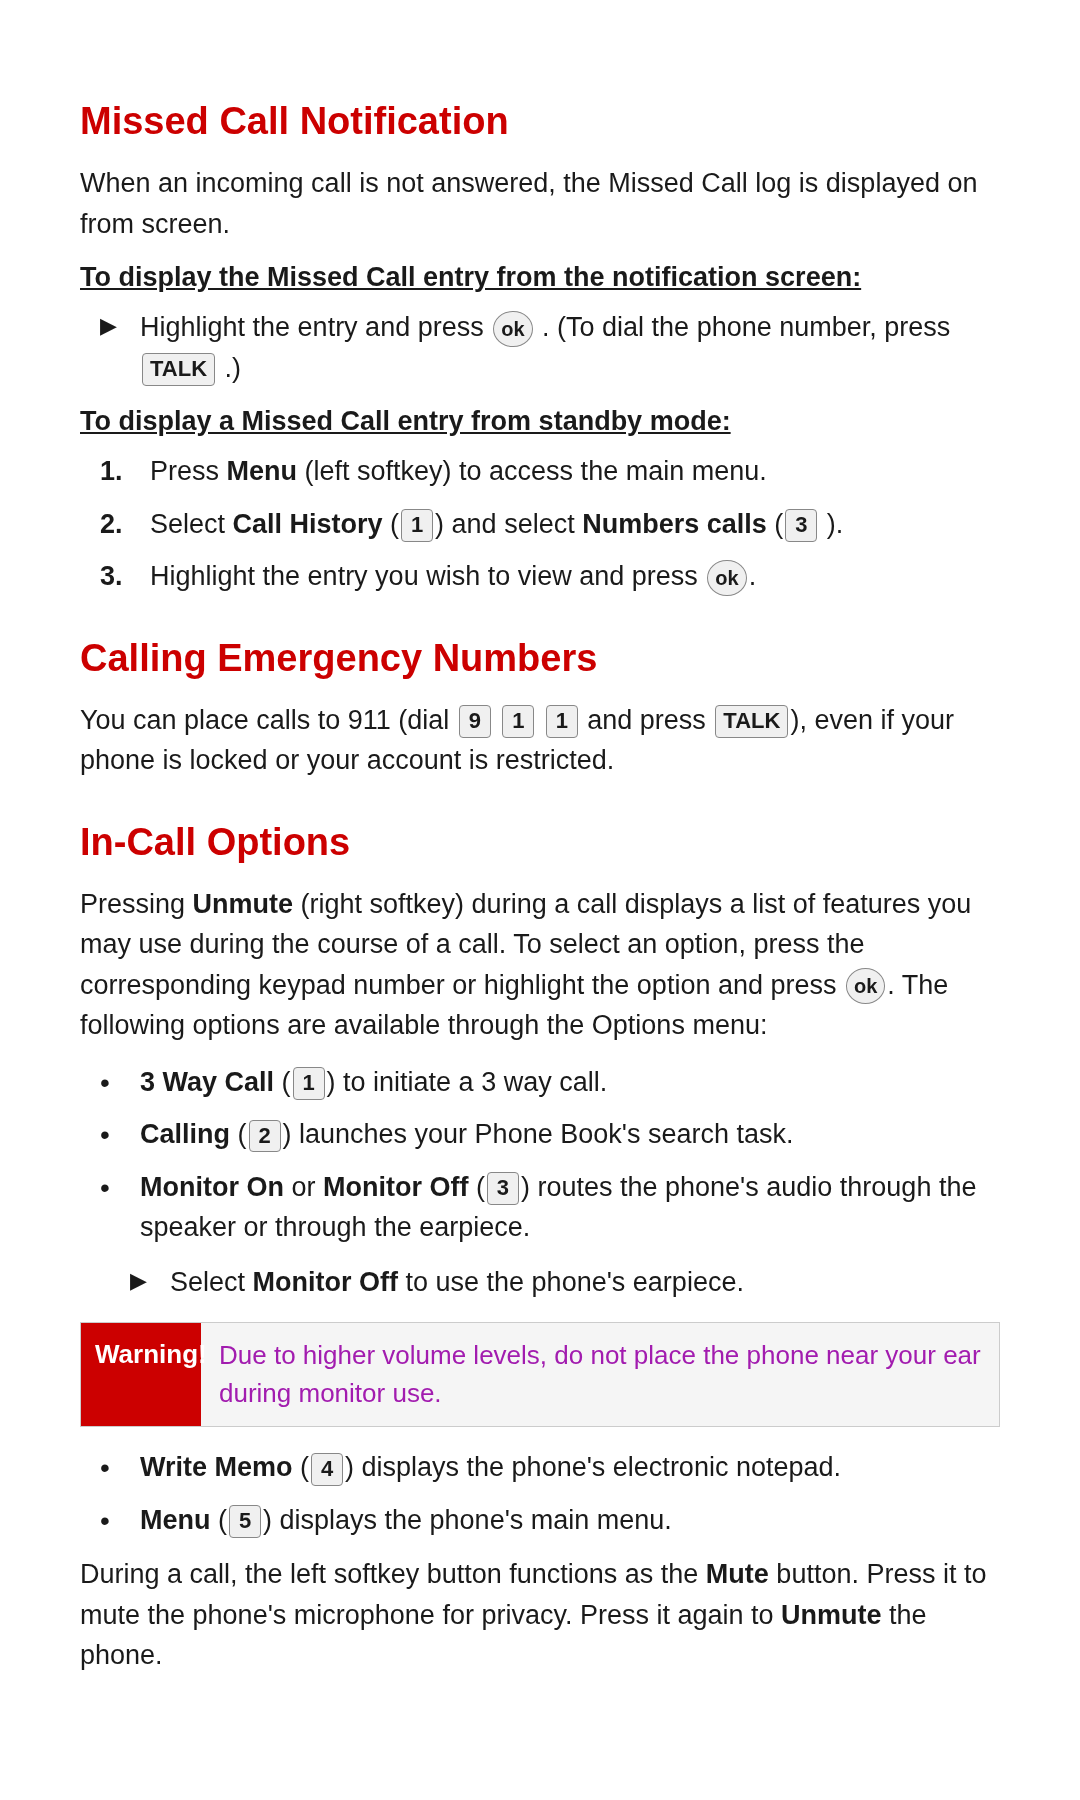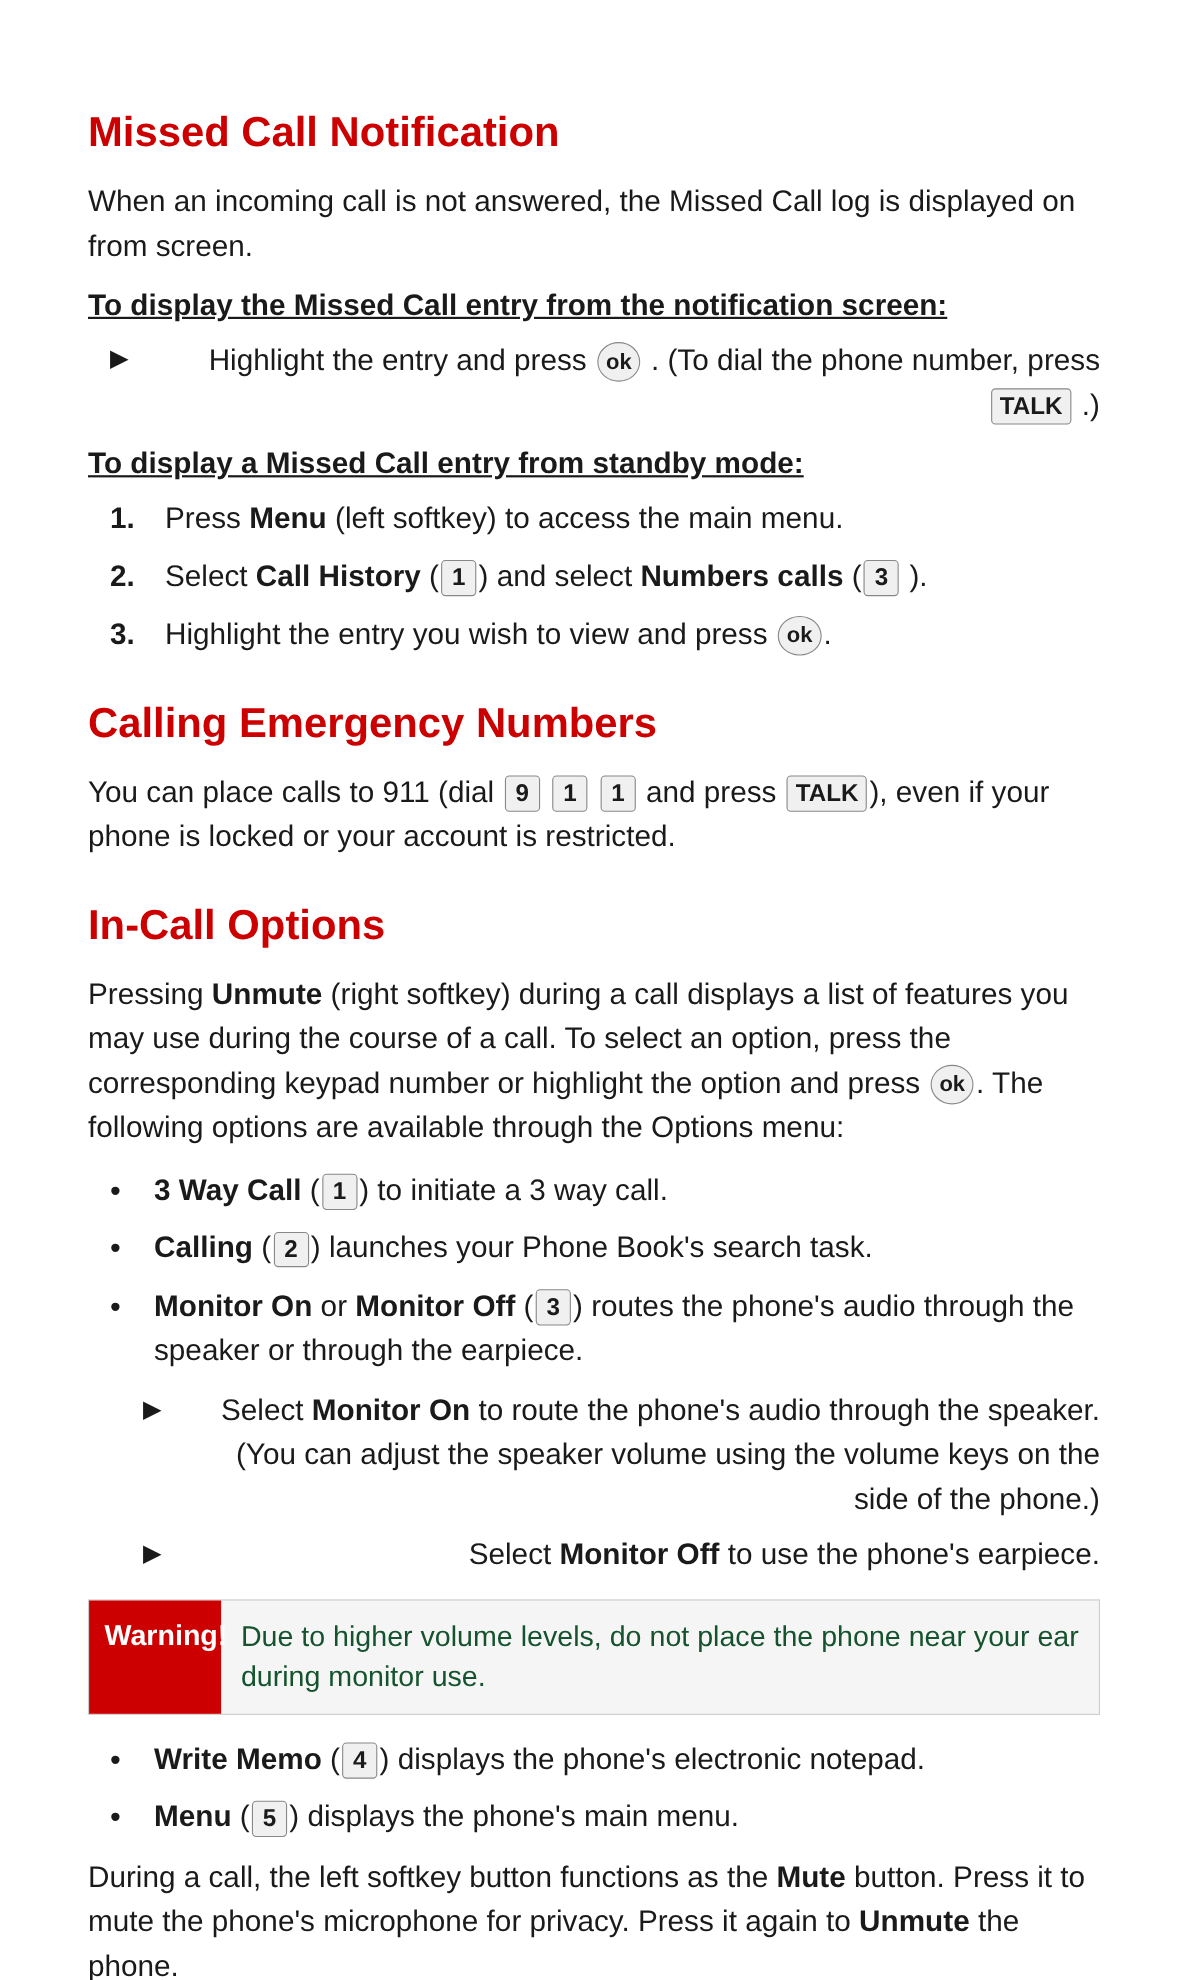--- a/index.html
+++ b/index.html
@@ -41,21 +41,20 @@
       padding-left: 20px;
       margin-bottom: 14px;
     }
 
     .arrow-list li {
       position: relative;
       padding-left: 40px;
       font-size: 27px;
       line-height: 1.5;
       margin-bottom: 10px;
-      text-align: right;
     }
 
     .arrow-list li::before {
       content: '▶';
       position: absolute;
       left: 0;
       top: 2px;
       font-size: 22px;
       color: #1a1a1a;
     }
@@ -152,21 +151,21 @@
       display: flex;
       align-items: flex-start;
       white-space: nowrap;
       min-width: 120px;
     }
 
     .warning-text {
       font-size: 26px;
       padding: 14px 18px;
       line-height: 1.45;
-      color: #14532d;
+      color: #a21caf;
     }
   </style>
 </head>
 <body>
 
 <h2 class="section-title">Missed Call Notification</h2>
 
 <p class="body-text">When an incoming call is not answered, the Missed Call log is displayed on from screen.</p>
 
 <p class="instruction-bold">To display the Missed Call entry from the notification screen:</p>
@@ -227,25 +226,20 @@
     <strong>Calling</strong> (<span class="key-btn">2</span>) launches your Phone Book's search task.
   </li>
   <li>
     <strong>Monitor On</strong> or <strong>Monitor Off</strong> (<span class="key-btn">3</span>) routes the phone's audio through
     the speaker or through the earpiece.
   </li>
 </ul>
 
 <ul class="arrow-list" style="padding-left:50px;">
   <li>
-    Select <strong>Monitor On</strong> to route the phone's audio through the
-    speaker. (You can adjust the speaker volume using the volume
-    keys on the side of the phone.)
-  </li>
-  <li>
     Select <strong>Monitor Off</strong> to use the phone's earpiece.
   </li>
 </ul>
 
 <div class="warning-box">
   <div class="warning-label">Warning!</div>
   <div class="warning-text">Due to higher volume levels, do not place the phone near your ear during monitor use.</div>
 </div>
 
 <ul class="bullet-list">

